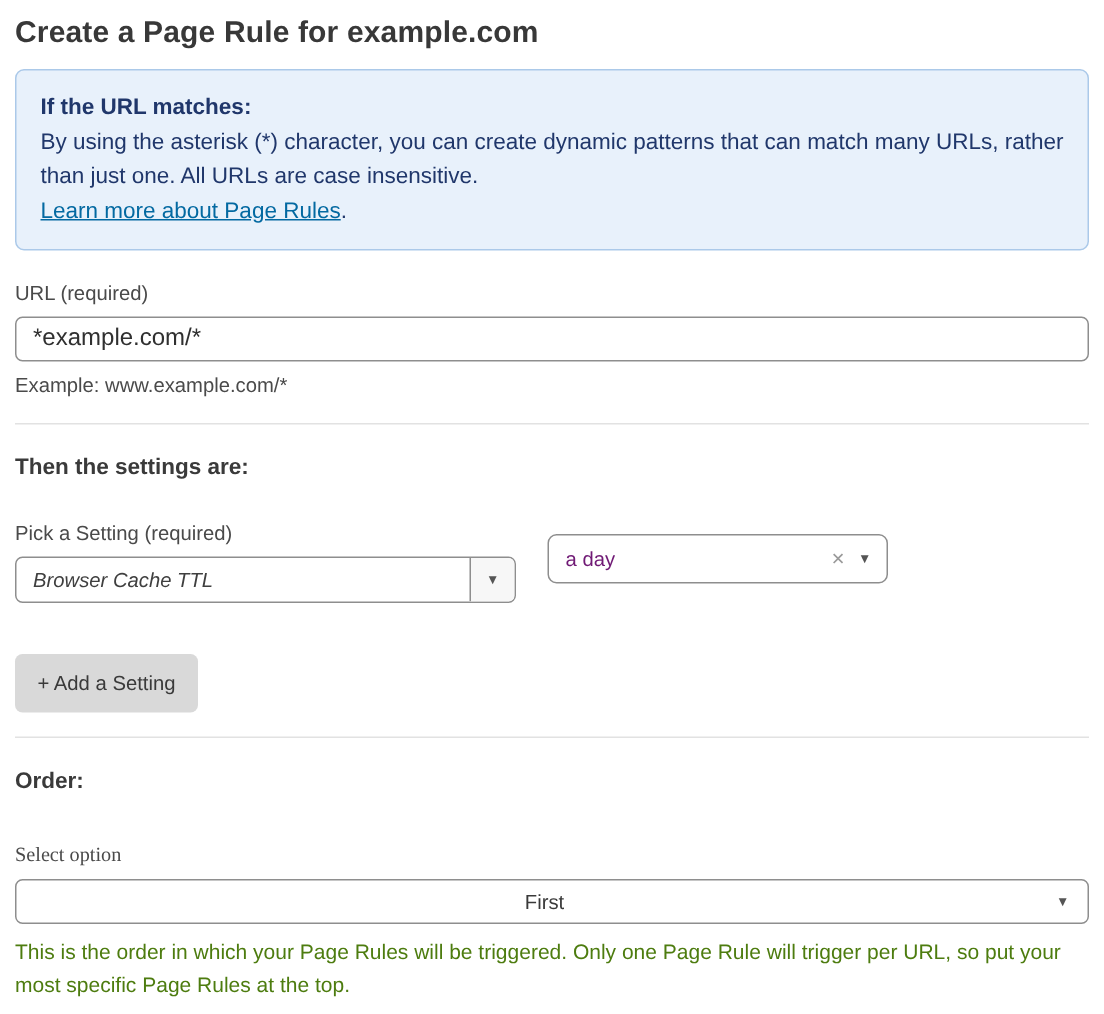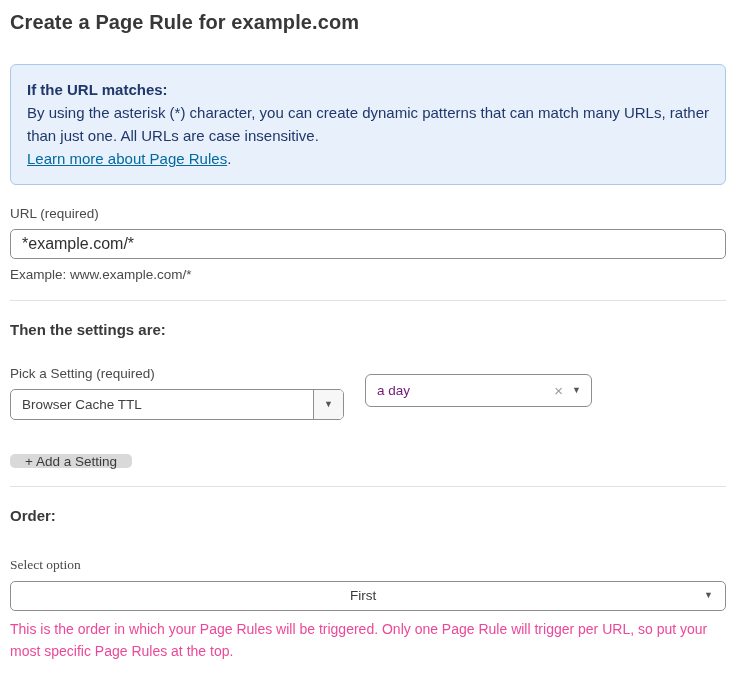--- a/index.html
+++ b/index.html
@@ -16,21 +16,21 @@
   .page-title {
     font-size: 20px;
     font-weight: bold;
     color: #383838;
     letter-spacing: 0.1px;
     margin-top: 2px;
   }
 
   
   .info-box {
-    margin-top: 30px;
+    margin-top: 12px;
     background: #e8f1fb;
     border: 1px solid #abc9e9;
     border-radius: 6px;
     padding: 13px 16px 14px 16px;
     font-size: 15px;
     line-height: 23px;
     color: #20376b;
   }
   .info-box .info-heading { font-weight: bold; }
   .info-box .info-body { margin-top: 0; }
@@ -104,20 +104,21 @@
   }
   .select-value {
     flex: 1;
     display: flex;
     align-items: center;
     padding: 0 11px;
     font-size: 13.5px;
     color: #3f3f3f;
     white-space: nowrap;
     overflow: hidden;
+    font-style: italic;
   }
   .select-chevron-cell {
     width: 30px;
     border-left: 1px solid #8e8e8e;
     background: #f7f7f7;
     display: flex;
     align-items: center;
     justify-content: center;
   }
   .chevron-icon {
@@ -163,29 +164,29 @@
     padding: 0 12px 0 11px;
     cursor: pointer;
   }
   .wide-select .combo-value { color: #3a3a3a; text-align: center; }
 
   .order-select-label { margin-top: 33px; font-family: Liberation Serif, serif; }
   .order-helper {
     margin-top: 7px;
     font-size: 14px;
     line-height: 22px;
-    color: #ec4899;
+    color: #4d7c0f;
     max-width: 716px;
   }
 
   .btn {
     display: inline-flex;
     align-items: center;
     justify-content: center;
-    height: 14px;
+    height: 39px;
     border: none;
     border-radius: 5px;
     font-size: 13.5px;
     font-family: "Liberation Sans", "DejaVu Sans", sans-serif;
     cursor: pointer;
     padding: 0 15px;
   }
   .btn-gray { background: #d9d9d9; color: #3a3a3a; }
 
   .add-setting-btn { margin-top: 34px; }

